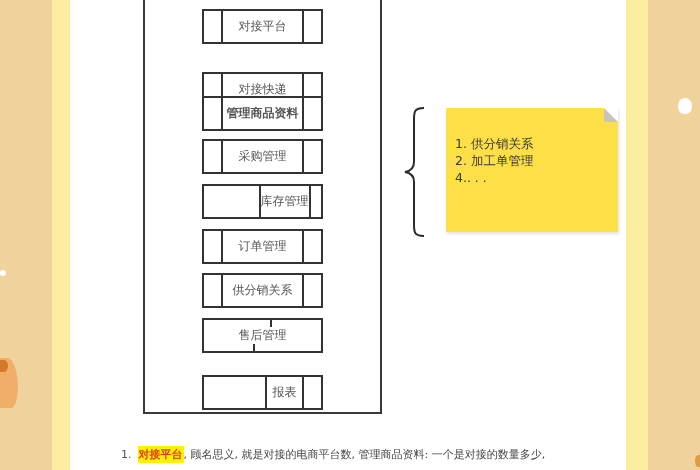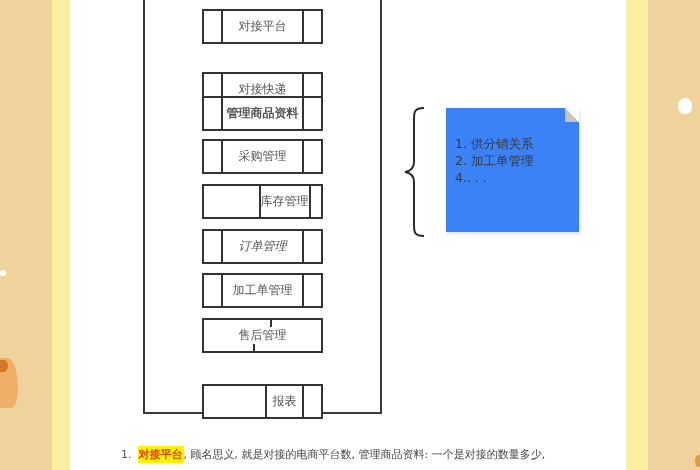--- a/index.html
+++ b/index.html
@@ -54,22 +54,22 @@
     .module .seg-left { width: 19px; height: 100%; border-right: 2px solid #333; }
     .module .seg-right { width: 19px; height: 100%; border-left: 2px solid #333; }
     .module .label {
       flex: 1; text-align: center; font-size: 12px; color: #555;
       white-space: nowrap; letter-spacing: 0px;
     }
     .brace {
       position: absolute; left: 402px; top: 106px; width: 26px; height: 132px;
     }
     .sticky {
-      position: absolute; left: 446px; top: 108px; width: 133px; height: 124px;
-      background: #3b82f6;
+      position: absolute; left: 446px; top: 108px; width: 172px; height: 124px;
+      background: #fde047;
       box-shadow: 1px 2px 3px rgba(0,0,0,0.12);
       padding-left: 18px;
     }
     .sticky .fold {
       position: absolute; right: 0; top: 0; width: 0; height: 0;
       border-top: 14px solid #ffffff;
       border-left: 14px solid #c8c4b8;
     }
     .sticky ul {
       list-style: none; position: absolute; left: 9px; top: 27px;
@@ -119,36 +119,36 @@
 <div class="module" style="top:139px;">
   <div class="seg-left"></div>
   <div class="label">采购管理</div>
   <div class="seg-right"></div>
 </div>
 <div class="module" style="top:184px;padding-left:44px;">
   <div class="seg-left"></div>
   <div class="label">库存管理</div>
   <div class="seg-right"></div>
 </div>
-<div class="module" style="top:229px;font-style:italic;">
+<div class="module" style="top:229px;">
   <div class="seg-left"></div>
   <div class="label">订单管理</div>
   <div class="seg-right"></div>
 </div>
 <div class="module" style="top:273px;">
   <div class="seg-left"></div>
-  <div class="label">加工单管理</div>
+  <div class="label">供分销关系</div>
   <div class="seg-right"></div>
 </div>
 <div class="module" style="top:318px;flex-direction:column;">
   <div class="seg-left"></div>
   <div class="label">售后管理</div>
   <div class="seg-right"></div>
 </div>
-<div class="module" style="top:384px;padding-left:44px;">
+<div class="module" style="top:375px;padding-left:44px;">
   <div class="seg-left"></div>
   <div class="label">报表</div>
   <div class="seg-right"></div>
 </div>
 
 <svg class="brace" viewBox="0 0 26 132" width="26" height="132">
   <path d="M22 2 C12 2, 12 6, 12 14 L12 56 C12 62, 9 65, 3 66 C9 67, 12 70, 12 76 L12 118 C12 126, 12 130, 22 130" fill="none" stroke="#2a2a2a" stroke-width="2"></path>
 </svg>
 
 <div class="sticky">

